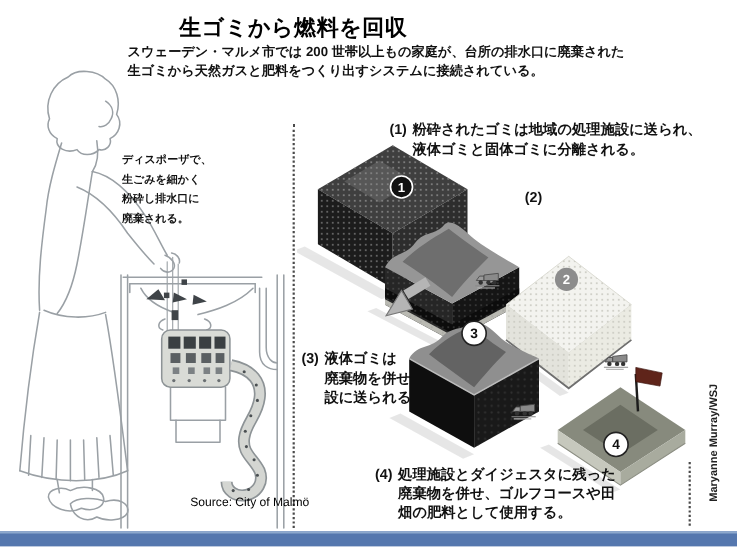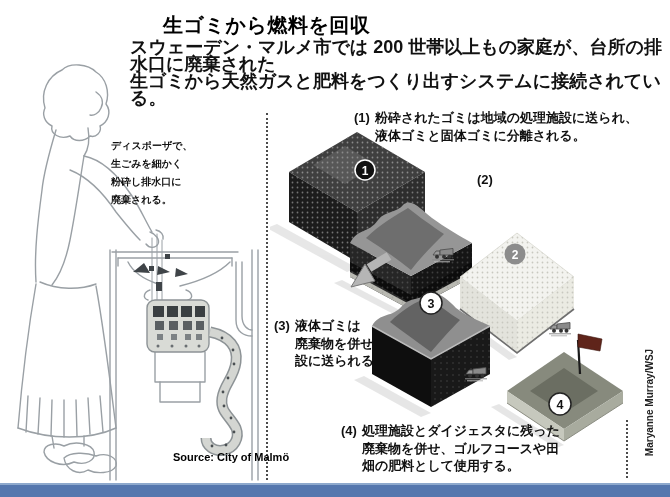--- a/index.html
+++ b/index.html
@@ -9,35 +9,35 @@
     position:relative; width:670px; height:497px; background:#ffffff;
     overflow:hidden; color:#111;
   }
   .abs { position:absolute; }
   .title {
     left:129px; top:12px; font-size:20px; font-weight:bold; color:#000;
     letter-spacing:0.5px;
     margin-left:34px;
   }
   .subtitle {
-    left:130px; top:39px; font-size:18px; font-weight:bold; line-height:17px;
+    left:116px; top:39px; font-size:12px; font-weight:bold; line-height:17px;
     white-space:pre-line; color:#111;
   }
   .caption {
     left:111px; top:137px; font-size:10px; font-weight:bold; line-height:18px;
     white-space:pre-line; color:#111;
   }
   .ann { display:flex; font-size:13px; font-weight:bold; line-height:17.5px; color:#111; z-index:5; }
   .ann .pfx { margin-right:5px; flex:0 0 auto; }
   .ann .body { white-space:pre-line; }
   .ann1 { left:354px; top:109px; }
   .ann2 { left:477px; top:171px; }
   .ann3 { left:274px; top:317px; }
   .ann4 { left:341px; top:422px; }
-  .source { left:173px; top:451px; font-size:11px; font-weight:bold; color:#000; }
+  .source { left:173px; top:451px; font-size:11px; font-weight:normal; color:#000; }
   .credit {
     left:574px; top:397px; width:150px; text-align:center;
     transform:rotate(-90deg); font-size:10px; font-weight:bold; color:#222;
   }
   .vsep { border-left:2px dotted #4a4a4a; width:0; }
   .vsep-main { left:266px; top:113px; height:367px; }
   .vsep-right { left:626px; top:420px; height:58px; }
   .bottombar {
     left:0; bottom:0; width:670px; height:14px;
     background:#5577ae; border-top:2px solid #8ea9cd;

